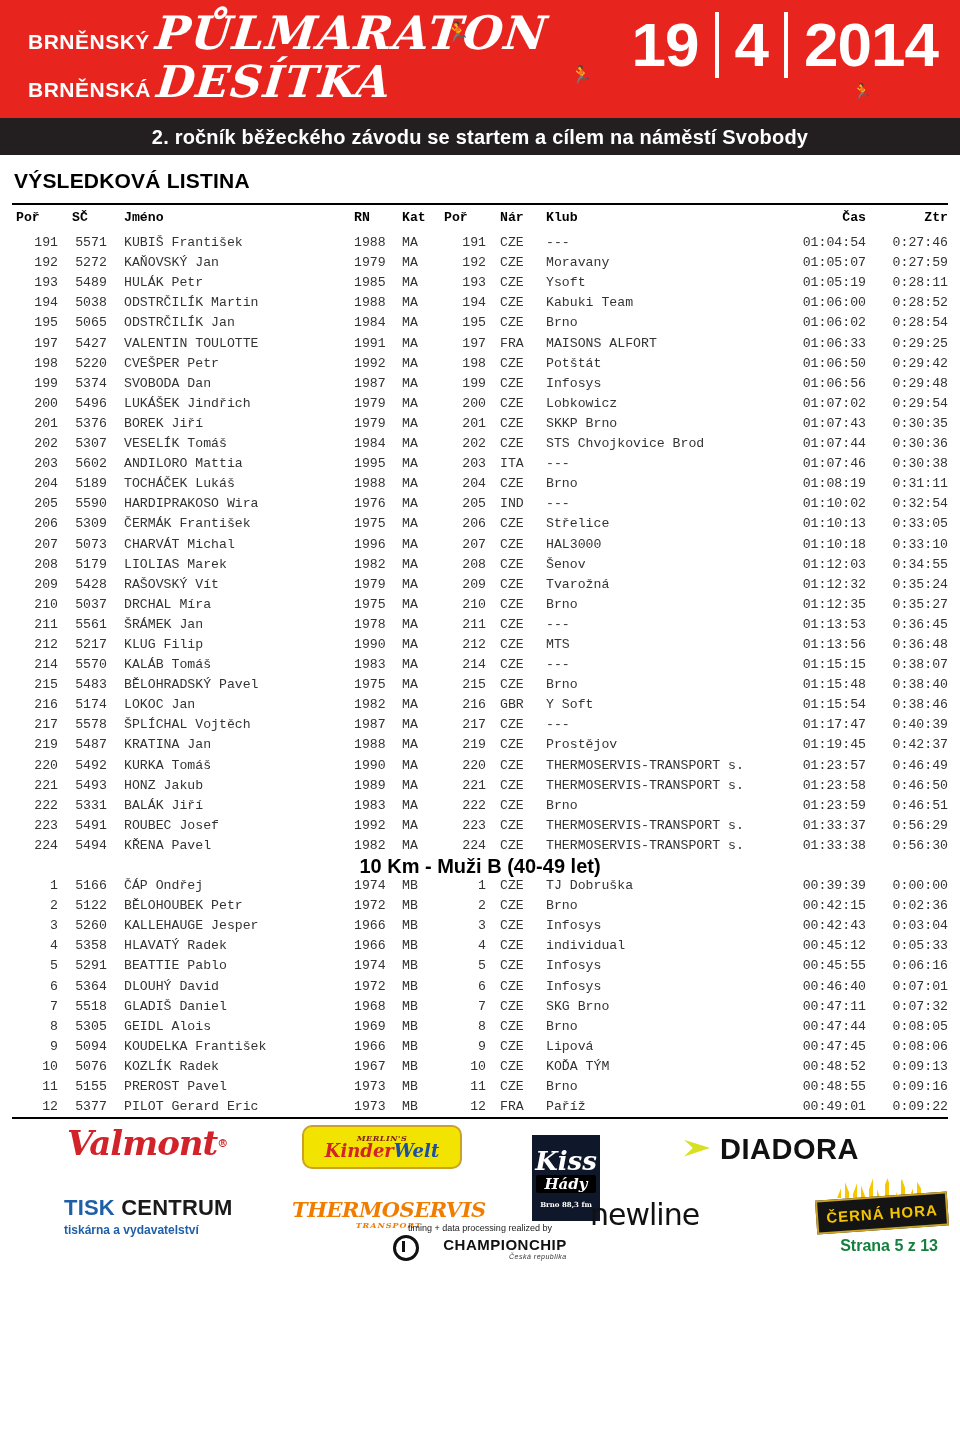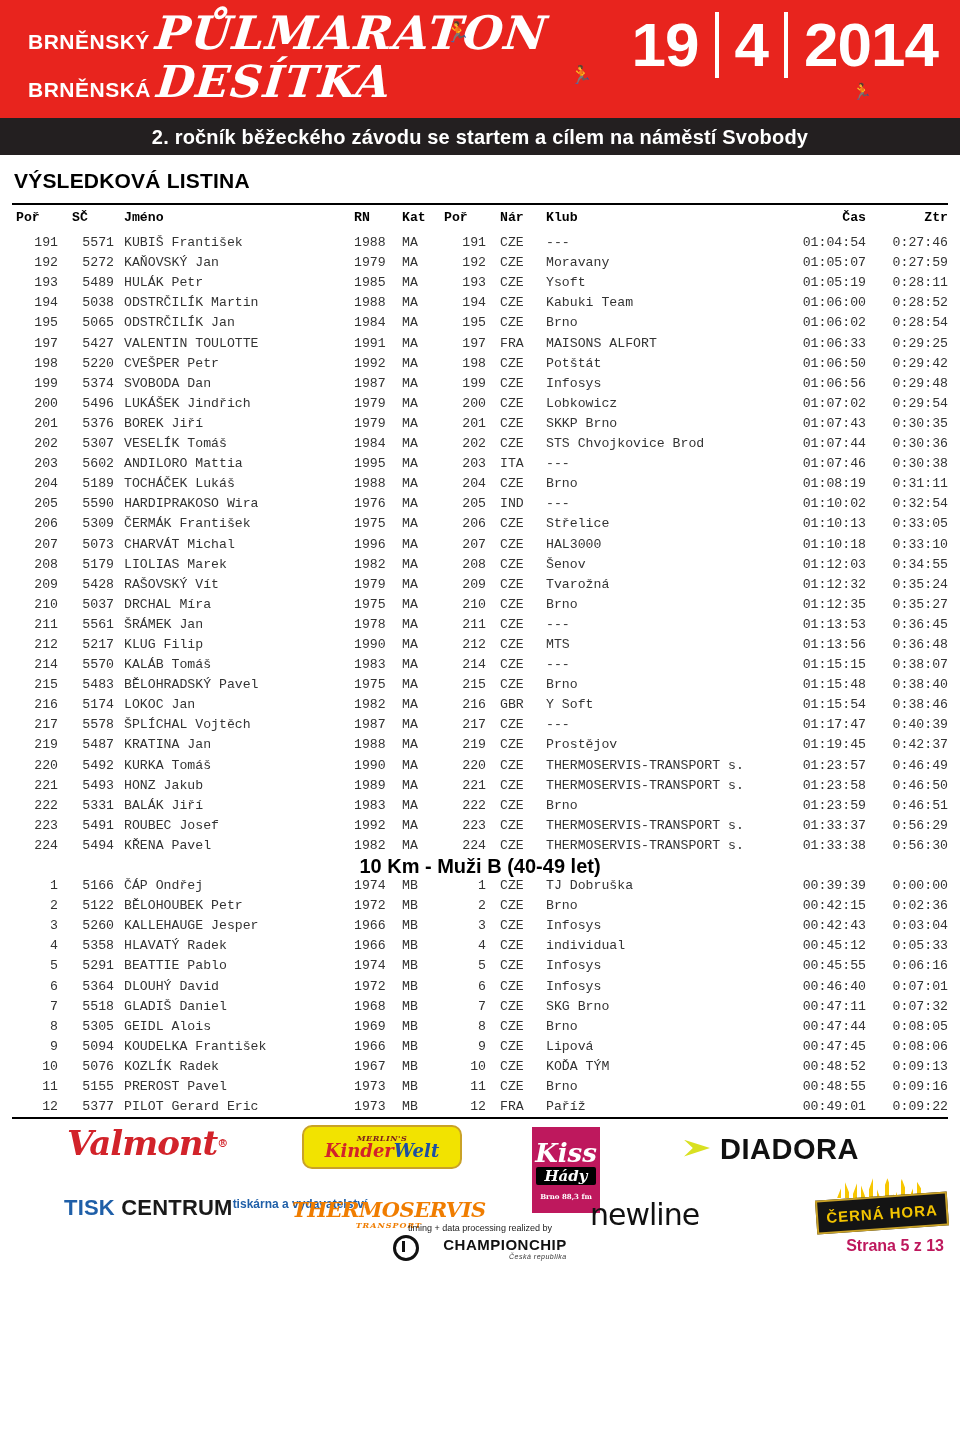--- a/index.html
+++ b/index.html
@@ -155,21 +155,21 @@
     white-space: nowrap;
   }
   table.results td {
     padding: 0;
     white-space: nowrap;
     font-variant-numeric: tabular-nums;
   }
 
   
   .c-por  { width: 46px;  text-align: right; padding-right: 10px !important; }
-  .c-sc   { width: 46px;  text-align: right; padding-right: 10px !important; }
+  .c-sc   { width: 46px;  text-align: center; padding-right: 10px !important; }
   .c-name { width: 230px; text-align: left; }
   .c-rn   { width: 48px;  text-align: left; }
   .c-kat  { width: 42px;  text-align: left; }
   .c-por2 { width: 42px;  text-align: right; padding-right: 14px !important; }
   .c-nar  { width: 46px;  text-align: left; }
   .c-klub { text-align: left; }
   .c-cas  { width: 98px;  text-align: right; }
   .c-ztr  { width: 82px;  text-align: right; }
 
   th.c-por, th.c-sc { text-align: left; padding-left: 4px !important; padding-right: 0 !important;}
@@ -221,23 +221,23 @@
     color: #d2232a;
     flex-direction: column;
     line-height: 1.05;
     box-sizing: border-box;
   }
   .sp-kinder .k-top { font-size: 8px; color: #7a1d1d; letter-spacing: .5px; }
   .sp-kinder .k-main { color: #d2232a; }
   .sp-kinder .k-main .w2 { color: #1d4fa3; }
 
   .sp-kiss {
-    left: 520px; top: 8px;
+    left: 520px; top: 16px;
     width: 68px; height: 86px;
-    background: #be185d;
+    background: #0f172a;
     flex-direction: column;
     color: #ffffff;
     font-family: "DejaVu Serif", serif;
     font-weight: bold;
     font-style: italic;
   }
   .sp-kiss .ks { font-size: 26px; line-height: 1; }
   .sp-kiss .kh { font-size: 15px; background: #000; padding: 0 8px; border-radius: 2px; margin-top: 1px;}
   .sp-kiss .kf { font-size: 7px; font-style: normal; margin-top: 7px; }
 
@@ -253,20 +253,21 @@
     display: inline-block;
     width: 26px; height: 20px;
     margin-right: 10px;
     background: #d9e021;
     clip-path: polygon(0 0, 100% 42%, 0 84%, 34% 42%);
     vertical-align: middle;
   }
 
   .sp-tisk {
     left: 52px; top: 76px;
+    flex-direction: column;
     align-items: flex-start;
     font-family: "Liberation Sans", sans-serif;
   }
   .sp-tisk .t1 { font-weight: bold; font-size: 22px; color: #1a1a1a; letter-spacing: .2px;}
   .sp-tisk .t1 b { color: #1f5fa8; }
   .sp-tisk .t2 { font-size: 12px; font-weight: bold; color: #1f5fa8; margin-top: 2px;}
 
   .sp-thermo {
     left: 280px; top: 78px;
     flex-direction: column;
@@ -368,26 +369,26 @@
     display: block;
     font-size: 7px;
     font-style: italic;
     font-weight: normal;
     text-align: right;
     color: #333;
   }
 
   .page-label {
     position: absolute;
-    right: 4px;
+    right: 10px;
     top: 118px;
     font-family: "Liberation Sans", sans-serif;
     font-weight: bold;
     font-size: 16px;
-    color: #be185d;
+    color: #15803d;
   }
 </style>
 </head>
 <body>
 
 <div class="banner">
   <div class="banner-red"></div>
   <div class="banner-black"></div>
 
   <div class="logo-block">

